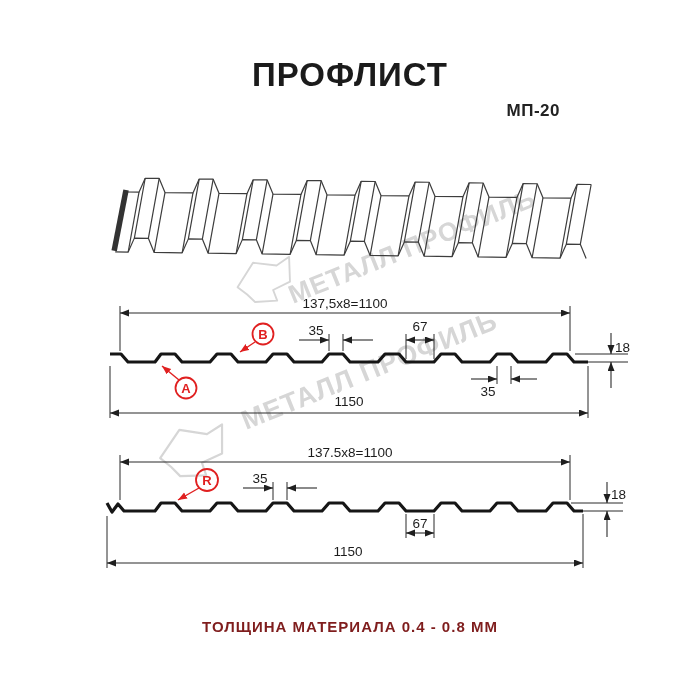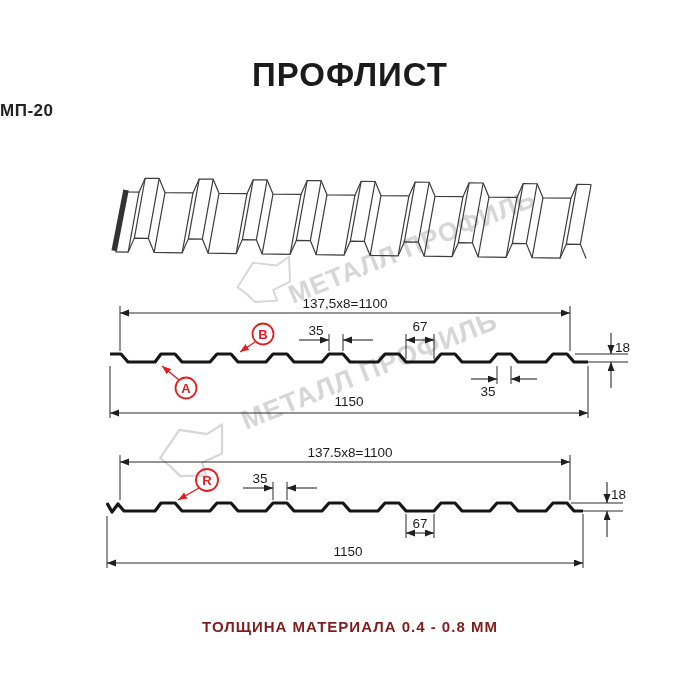--- a/index.html
+++ b/index.html
@@ -1,20 +1,20 @@
 <!DOCTYPE html>
 <html><head>
 <meta charset="utf-8">
 <style>
   html,body{margin:0;padding:0;background:#fff;}
   .canvas{position:relative;width:700px;height:700px;background:#ffffff;overflow:hidden;
           font-family:"Liberation Sans",sans-serif;}
   .title{position:absolute;top:56px;left:0;width:700px;text-align:center;
          font-size:33px;font-weight:bold;letter-spacing:1px;color:#1b1b1b;}
-  .subtitle{position:absolute;top:101px;left:0;width:560px;text-align:left;
+  .subtitle{position:absolute;top:101px;left:0;width:560px;text-align:right;
          font-size:17px;font-weight:bold;letter-spacing:0.5px;color:#222;}
   .footer{position:absolute;top:618px;left:0;width:700px;text-align:center;
          font-size:15px;font-weight:bold;letter-spacing:1px;color:#7f1d1d;}
   svg{position:absolute;top:0;left:0;}
   .pl{stroke:#161616;stroke-width:3.2;fill:none;stroke-linejoin:round;}
   .dl{stroke:#2b2b2b;stroke-width:1.1;fill:none;}
   .xl{stroke:#2b2b2b;stroke-width:1;fill:none;}
   .v3{stroke:#3d3d3d;stroke-width:1.2;fill:none;stroke-linejoin:round;}
   .edge{stroke:#333;stroke-width:5.5;}
   .dt{font-family:"Liberation Sans",sans-serif;font-size:13.5px;fill:#1c1c1c;}

